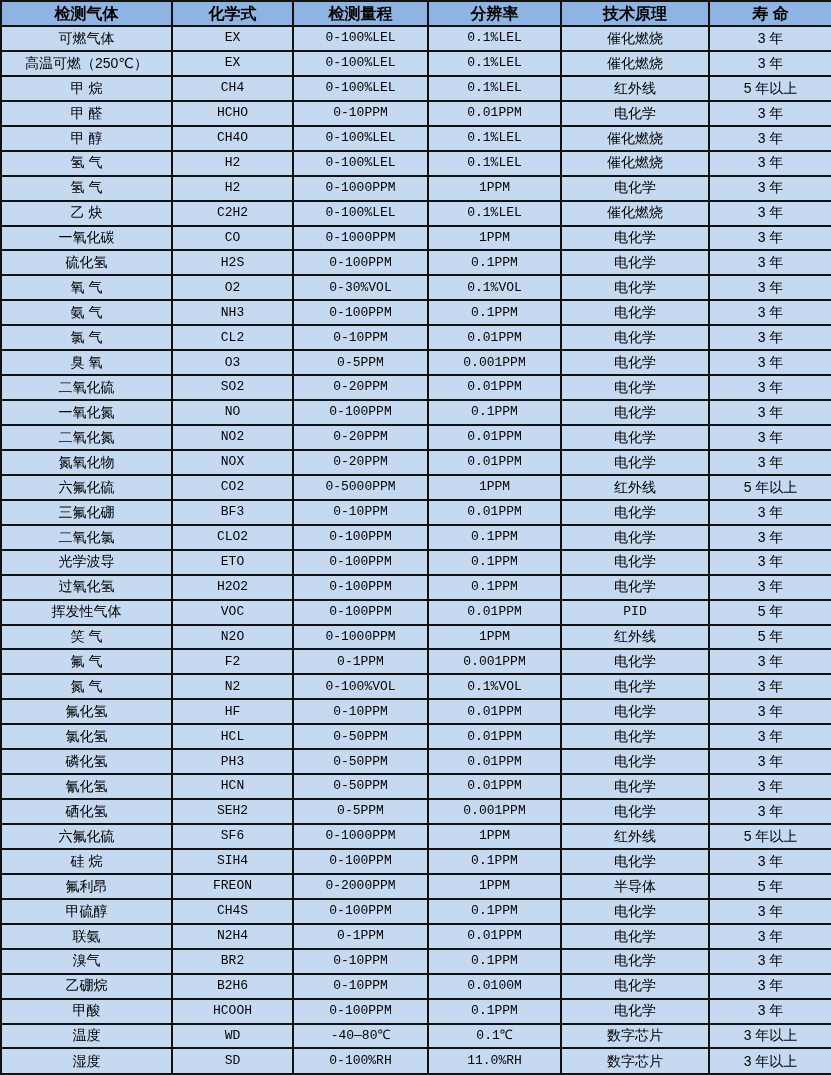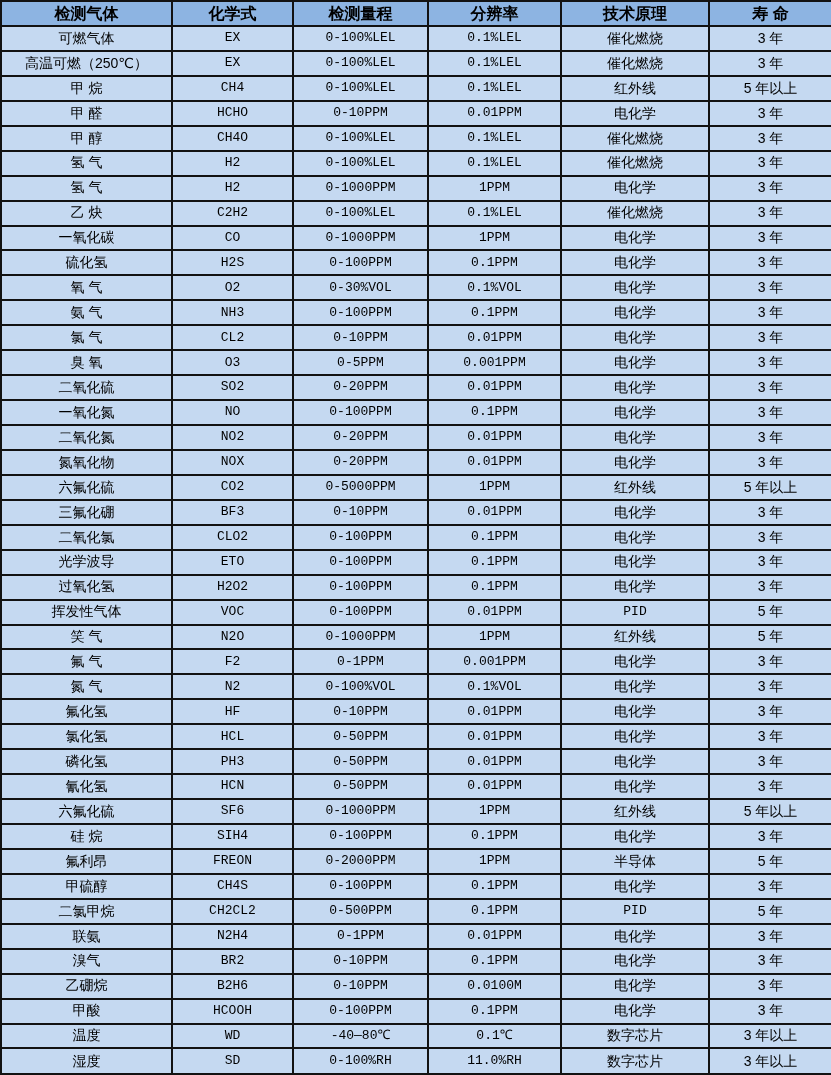--- a/index.html
+++ b/index.html
@@ -311,20 +311,28 @@
       </tr>
       <tr>
         <td class="c-gas">氰化氢</td>
         <td class="c-val">HCN</td>
         <td class="c-val">0-50PPM</td>
         <td class="c-val">0.01PPM</td>
         <td class="c-cn">电化学</td>
         <td class="c-cn">3 年</td>
       </tr>
       <tr>
+        <td class="c-gas">硒化氢</td>
+        <td class="c-val">SEH2</td>
+        <td class="c-val">0-5PPM</td>
+        <td class="c-val">0.001PPM</td>
+        <td class="c-cn">电化学</td>
+        <td class="c-cn">3 年</td>
+      </tr>
+      <tr>
         <td class="c-gas">六氟化硫</td>
         <td class="c-val">SF6</td>
         <td class="c-val">0-1000PPM</td>
         <td class="c-val">1PPM</td>
         <td class="c-cn">红外线</td>
         <td class="c-cn">5 年以上</td>
       </tr>
       <tr>
         <td class="c-gas">硅 烷</td>
         <td class="c-val">SIH4</td>
@@ -341,28 +349,20 @@
         <td class="c-cn">半导体</td>
         <td class="c-cn">5 年</td>
       </tr>
       <tr>
         <td class="c-gas">甲硫醇</td>
         <td class="c-val">CH4S</td>
         <td class="c-val">0-100PPM</td>
         <td class="c-val">0.1PPM</td>
         <td class="c-cn">电化学</td>
         <td class="c-cn">3 年</td>
-      </tr>
-      <tr>
-        <td class="c-gas">二氯甲烷</td>
-        <td class="c-val">CH2CL2</td>
-        <td class="c-val">0-500PPM</td>
-        <td class="c-val">0.1PPM</td>
-        <td class="c-val">PID</td>
-        <td class="c-cn">5 年</td>
       </tr>
       <tr>
         <td class="c-gas">联氨</td>
         <td class="c-val">N2H4</td>
         <td class="c-val">0-1PPM</td>
         <td class="c-val">0.01PPM</td>
         <td class="c-cn">电化学</td>
         <td class="c-cn">3 年</td>
       </tr>
       <tr>

